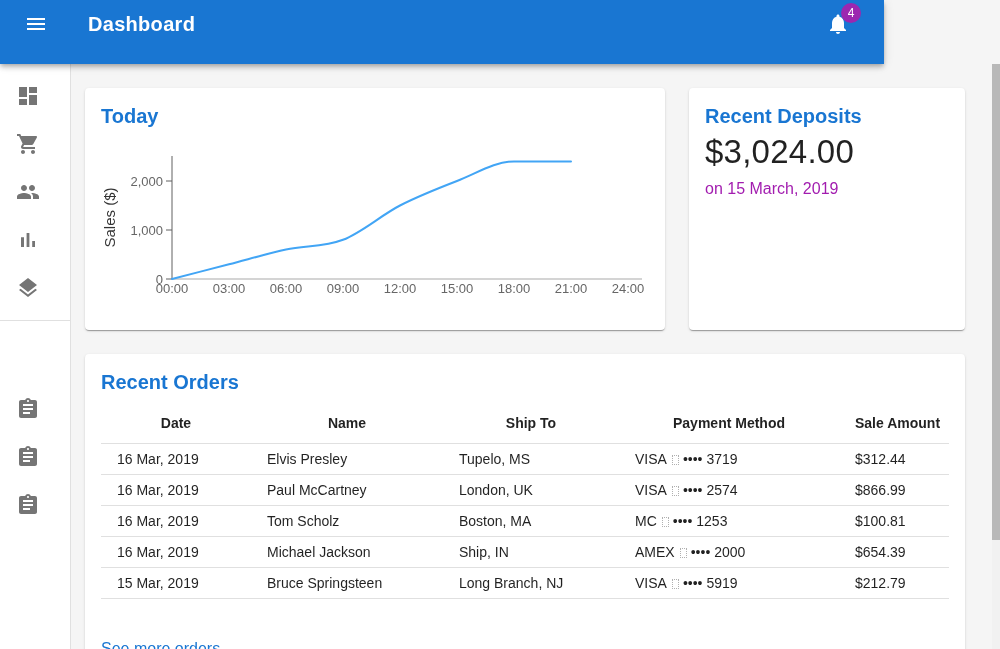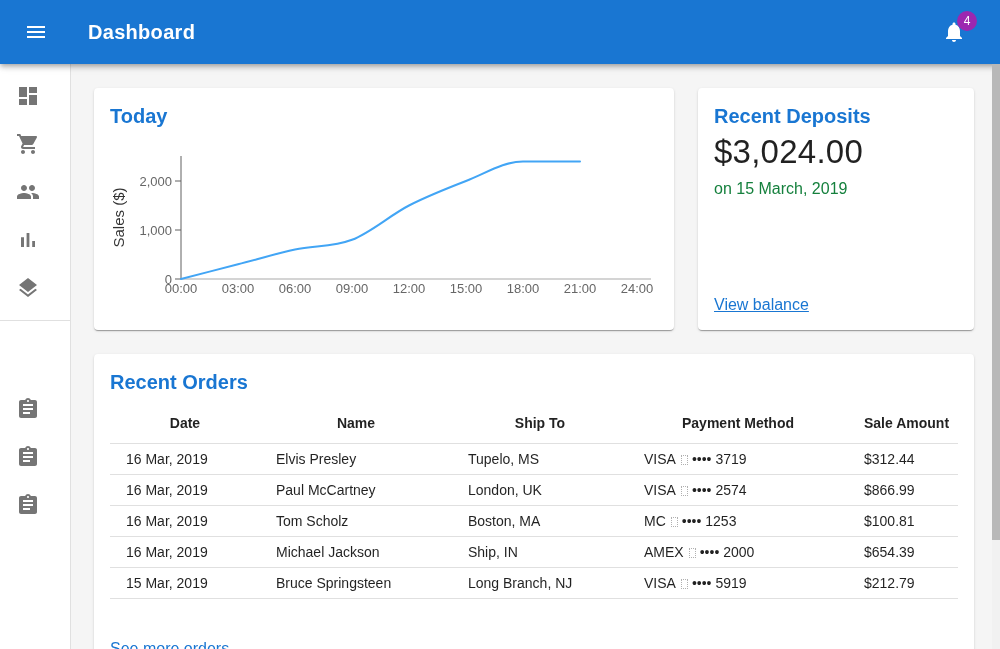--- a/index.html
+++ b/index.html
@@ -4,56 +4,56 @@
 <style>
   :root{
     --primary:#1976d2; --badge:#9c27b0; --link:#1976d2;
   }
   *{box-sizing:border-box}
   html,body{margin:0;padding:0}
   body{width:1000px;height:649px;overflow:hidden;background:#f5f5f5;
        font-family:"Liberation Sans",sans-serif;-webkit-font-smoothing:antialiased}
 
   
-  .appbar{position:fixed;top:0;left:0;width:1000px;height:64px;background:var(--primary);
-          display:flex;align-items:center;z-index:30;
+  .appbar{position:fixed;top:0;left:0;width:884px;height:64px;background:var(--primary);
+          display:flex;z-index:30;
           box-shadow:0 2px 4px -1px rgba(0,0,0,.2),0 4px 5px 0 rgba(0,0,0,.14),0 1px 10px 0 rgba(0,0,0,.12)}
   .icon-btn{width:48px;height:48px;border-radius:50%;display:flex;align-items:center;
             justify-content:center;cursor:pointer;flex:0 0 auto}
   .menu-btn{margin-left:12px}
   .appbar-title{color:#fff;font-size:20px;font-weight:700;letter-spacing:.3px;margin-left:28px;flex:1}
   .bell-btn{margin-right:22px;position:relative}
   .badge{position:absolute;top:3px;right:1px;min-width:20px;height:20px;border-radius:10px;
          background:var(--badge);color:#fff;font-size:12px;font-weight:500;
          display:flex;align-items:center;justify-content:center;padding:0 2px}
 
   
   .sidebar{position:fixed;top:64px;left:0;bottom:0;width:71px;background:#fff;
            border-right:1px solid #e0e0e0;z-index:20}
   .nav-list{padding:8px 0 8px}
   .nav-item{height:48px;display:flex;align-items:center;padding-left:16px;cursor:pointer}
   .nav-item svg{fill:#757575}
   .divider{border:none;border-top:1px solid #e0e0e0;margin:0}
   .subheader-gap{height:56px}
 
   
-  main{position:absolute;left:70px;top:64px;width:929px;height:585px;
+  main{position:absolute;left:61px;top:64px;width:929px;height:585px;
        padding:24px 25px 0 24px;background:#f5f5f5;overflow:hidden}
   .row1{display:flex;gap:24px}
   .card{background:#fff;border-radius:4px;padding:16px;
         box-shadow:0 2px 1px -1px rgba(0,0,0,.2),0 1px 1px 0 rgba(0,0,0,.14),0 1px 3px 0 rgba(0,0,0,.12)}
   .card-title{color:var(--primary);font-size:20px;font-weight:700;line-height:1.2;margin:0}
   .card.today{width:580px;height:242px}
   .card.deposits{flex:1;height:242px;display:flex;flex-direction:column}
   .card.orders{margin-top:24px;height:410px}
   #chart{margin-top:13px}
   #chart text{font-family:"Liberation Sans",sans-serif}
 
   .amount{font-size:33px;color:rgba(0,0,0,.87);margin:4px 0 0;letter-spacing:.25px;line-height:40px}
-  .deposit-date{color:#15803d;font-size:16px;line-height:24px;margin-top:5px}
+  .deposit-date{color:#a21caf;font-size:16px;line-height:24px;margin-top:5px}
   .spacer{flex:1}
   a.link{color:var(--link);font-size:16px;text-decoration:underline;cursor:pointer;line-height:19px}
 
   table{width:100%;border-collapse:collapse;font-size:14px;color:rgba(0,0,0,.87);margin-top:6px;table-layout:fixed}
   th{text-align:center;font-weight:700;padding:15px 16px 12px;border-bottom:1px solid #e0e0e0;white-space:nowrap}
   td{padding:7px 16px;border-bottom:1px solid #e0e0e0;white-space:nowrap;height:19px}
   th.num,td.num{}
   .tofu{display:inline-block;width:7px;height:10px;border:1px dotted #b0b0b0;margin:0 4px 0 5px;vertical-align:-1px}
   .see-more{display:inline-block;margin-top:40px}
 
@@ -154,21 +154,20 @@
             <text x="0" y="0" text-anchor="middle" font-size="15" fill="rgba(0,0,0,0.8)" transform="translate(14,76.5) rotate(-90)">Sales ($)</text>
             <path d="M71,138C90,133.1,109,128.2,128,123.3C147,118.39999999999999,166,112.68333333333332,185,108.6C204,104.51666666666667,223,106.14999999999999,242,98.8C261,91.45,280,74.3,299,64.5C318,54.7,337,47.35,356,40C375,32.65,394,20.39999999999999,413,20.39999999999999C432,20.39999999999999,451,20.39999999999999,470,20.39999999999999" fill="none" stroke="#42a5f5" stroke-width="2" stroke-linecap="round"></path>
           </svg></div>
     </section>
 
     <section class="card deposits">
       <h2 class="card-title">Recent Deposits</h2>
       <div class="amount">$3,024.00</div>
       <div class="deposit-date">on 15 March, 2019</div>
       <div class="spacer"></div>
-      <div><a class="link">View balance</a></div>
     </section>
   </div>
 
   <section class="card orders">
     <h2 class="card-title">Recent Orders</h2>
     <table>
       <colgroup>
           <col style="width:150px">
           <col style="width:192px">
           <col style="width:176px">

